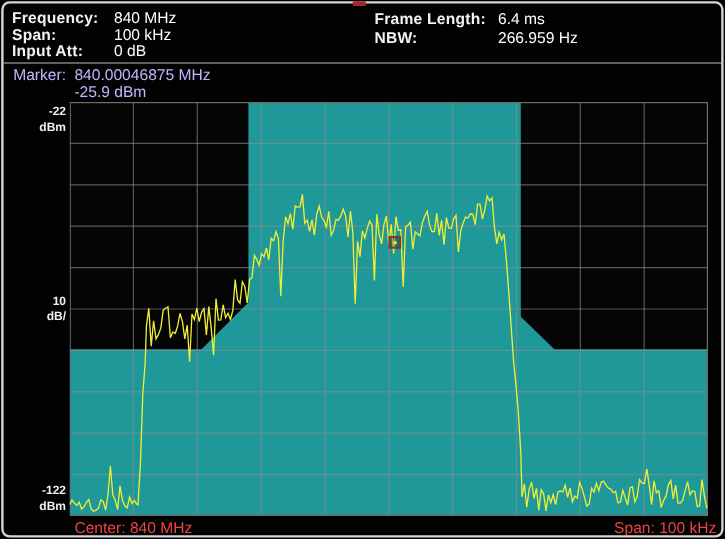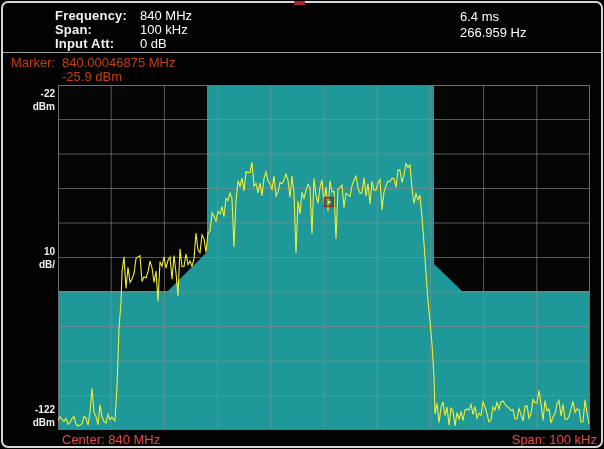--- a/index.html
+++ b/index.html
@@ -4,23 +4,23 @@
 <style>
   html,body{margin:0;padding:0;background:#101010;}
   .screen{
     position:relative;width:604px;height:449px;background:#020202;
     font-family:"Liberation Sans",sans-serif;overflow:hidden;
   }
   .frame{position:absolute;inset:1px;border:2px solid #d6d6d6;border-radius:7px;pointer-events:none;z-index:40;}
   .abs{position:absolute;}
   .lbl{font-size:13px;font-weight:bold;color:#f2f2f2;letter-spacing:.2px;}
   .val{font-size:13px;font-weight:normal;color:#ffffff;}
-  .hrow{height:14px;line-height:14px;white-space:nowrap;margin-left:45px;}
+  .hrow{height:14px;line-height:14px;white-space:nowrap;}
   .sep{position:absolute;left:3px;right:3px;top:52px;height:1px;background:#9f9f9f;}
-  .marker-line{font-size:13px;line-height:13px;color:#c2410c;white-space:nowrap;}
+  .marker-line{font-size:13px;line-height:13px;color:#c4b5fd;white-space:nowrap;}
   .axis-lab{width:52px;text-align:right;font-size:10px;font-weight:bold;color:#f0f0f0;line-height:13px;}
   .footer-txt{font-size:13px;color:#ef4444;line-height:13px;white-space:nowrap;}
   .tick{position:absolute;left:294px;top:1px;width:11px;height:4px;z-index:50;border-radius:1px;}
 </style>
 </head>
 <body>
 
 <div class="screen">
 
   <div class="frame" style="border-color: rgb(214, 214, 214);"></div>
@@ -28,20 +28,24 @@
 
   <div class="abs" style="left:10px;top:8px;">
     <div class="hrow"><span class="lbl">Frequency:</span></div>
     <div class="hrow"><span class="lbl">Span:</span></div>
     <div class="hrow"><span class="lbl">Input Att:</span></div>
   </div>
   <div class="abs" style="left:95px;top:8px;">
     <div class="hrow"><span class="val">840 MHz</span></div>
     <div class="hrow"><span class="val">100 kHz</span></div>
     <div class="hrow"><span class="val">0 dB</span></div>
+  </div>
+  <div class="abs" style="left:312px;top:8px;">
+    <div class="hrow" style="height:16px;line-height:16px;"><span class="lbl">Frame Length:</span></div>
+    <div class="hrow" style="height:16px;line-height:16px;"><span class="lbl">NBW:</span></div>
   </div>
   <div class="abs" style="left:415px;top:8px;">
     <div class="hrow" style="height:16px;line-height:16px;"><span class="val">6.4 ms</span></div>
     <div class="hrow" style="height:16px;line-height:16px;"><span class="val">266.959 Hz</span></div>
   </div>
 
   <div class="sep"></div>
 
   <div class="abs" style="left:11px;top:56px;">
     <div class="marker-line">

